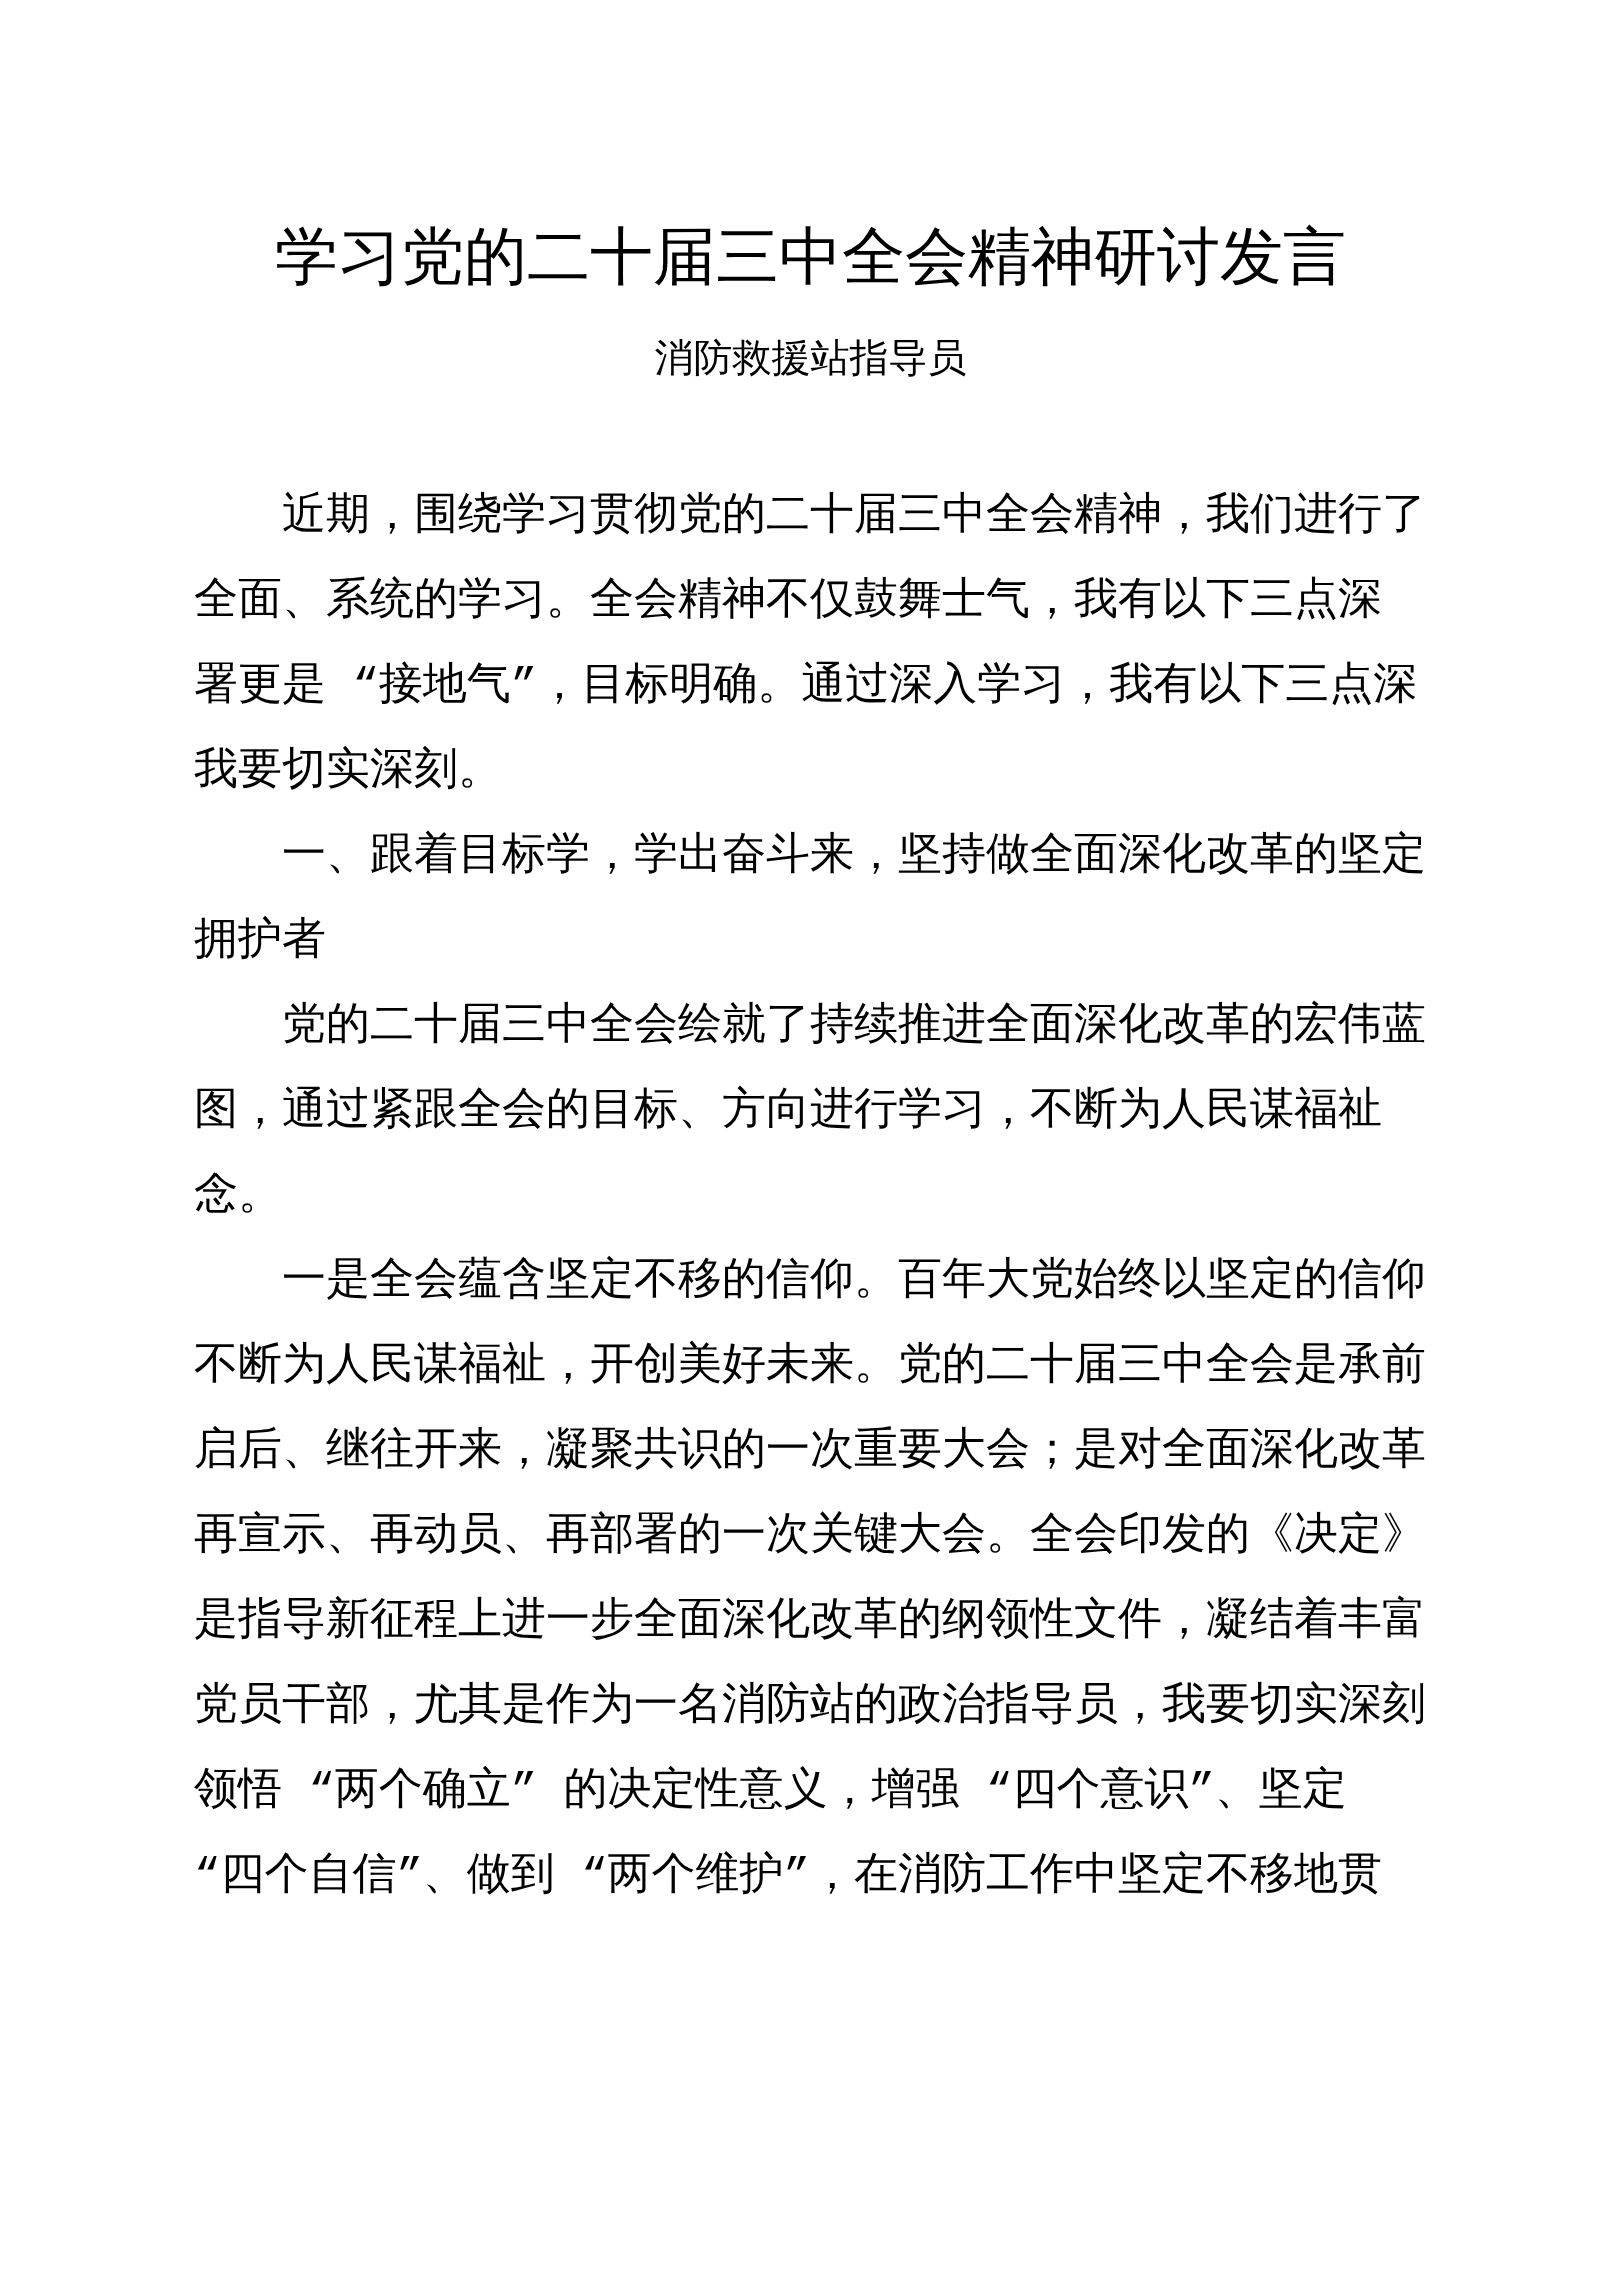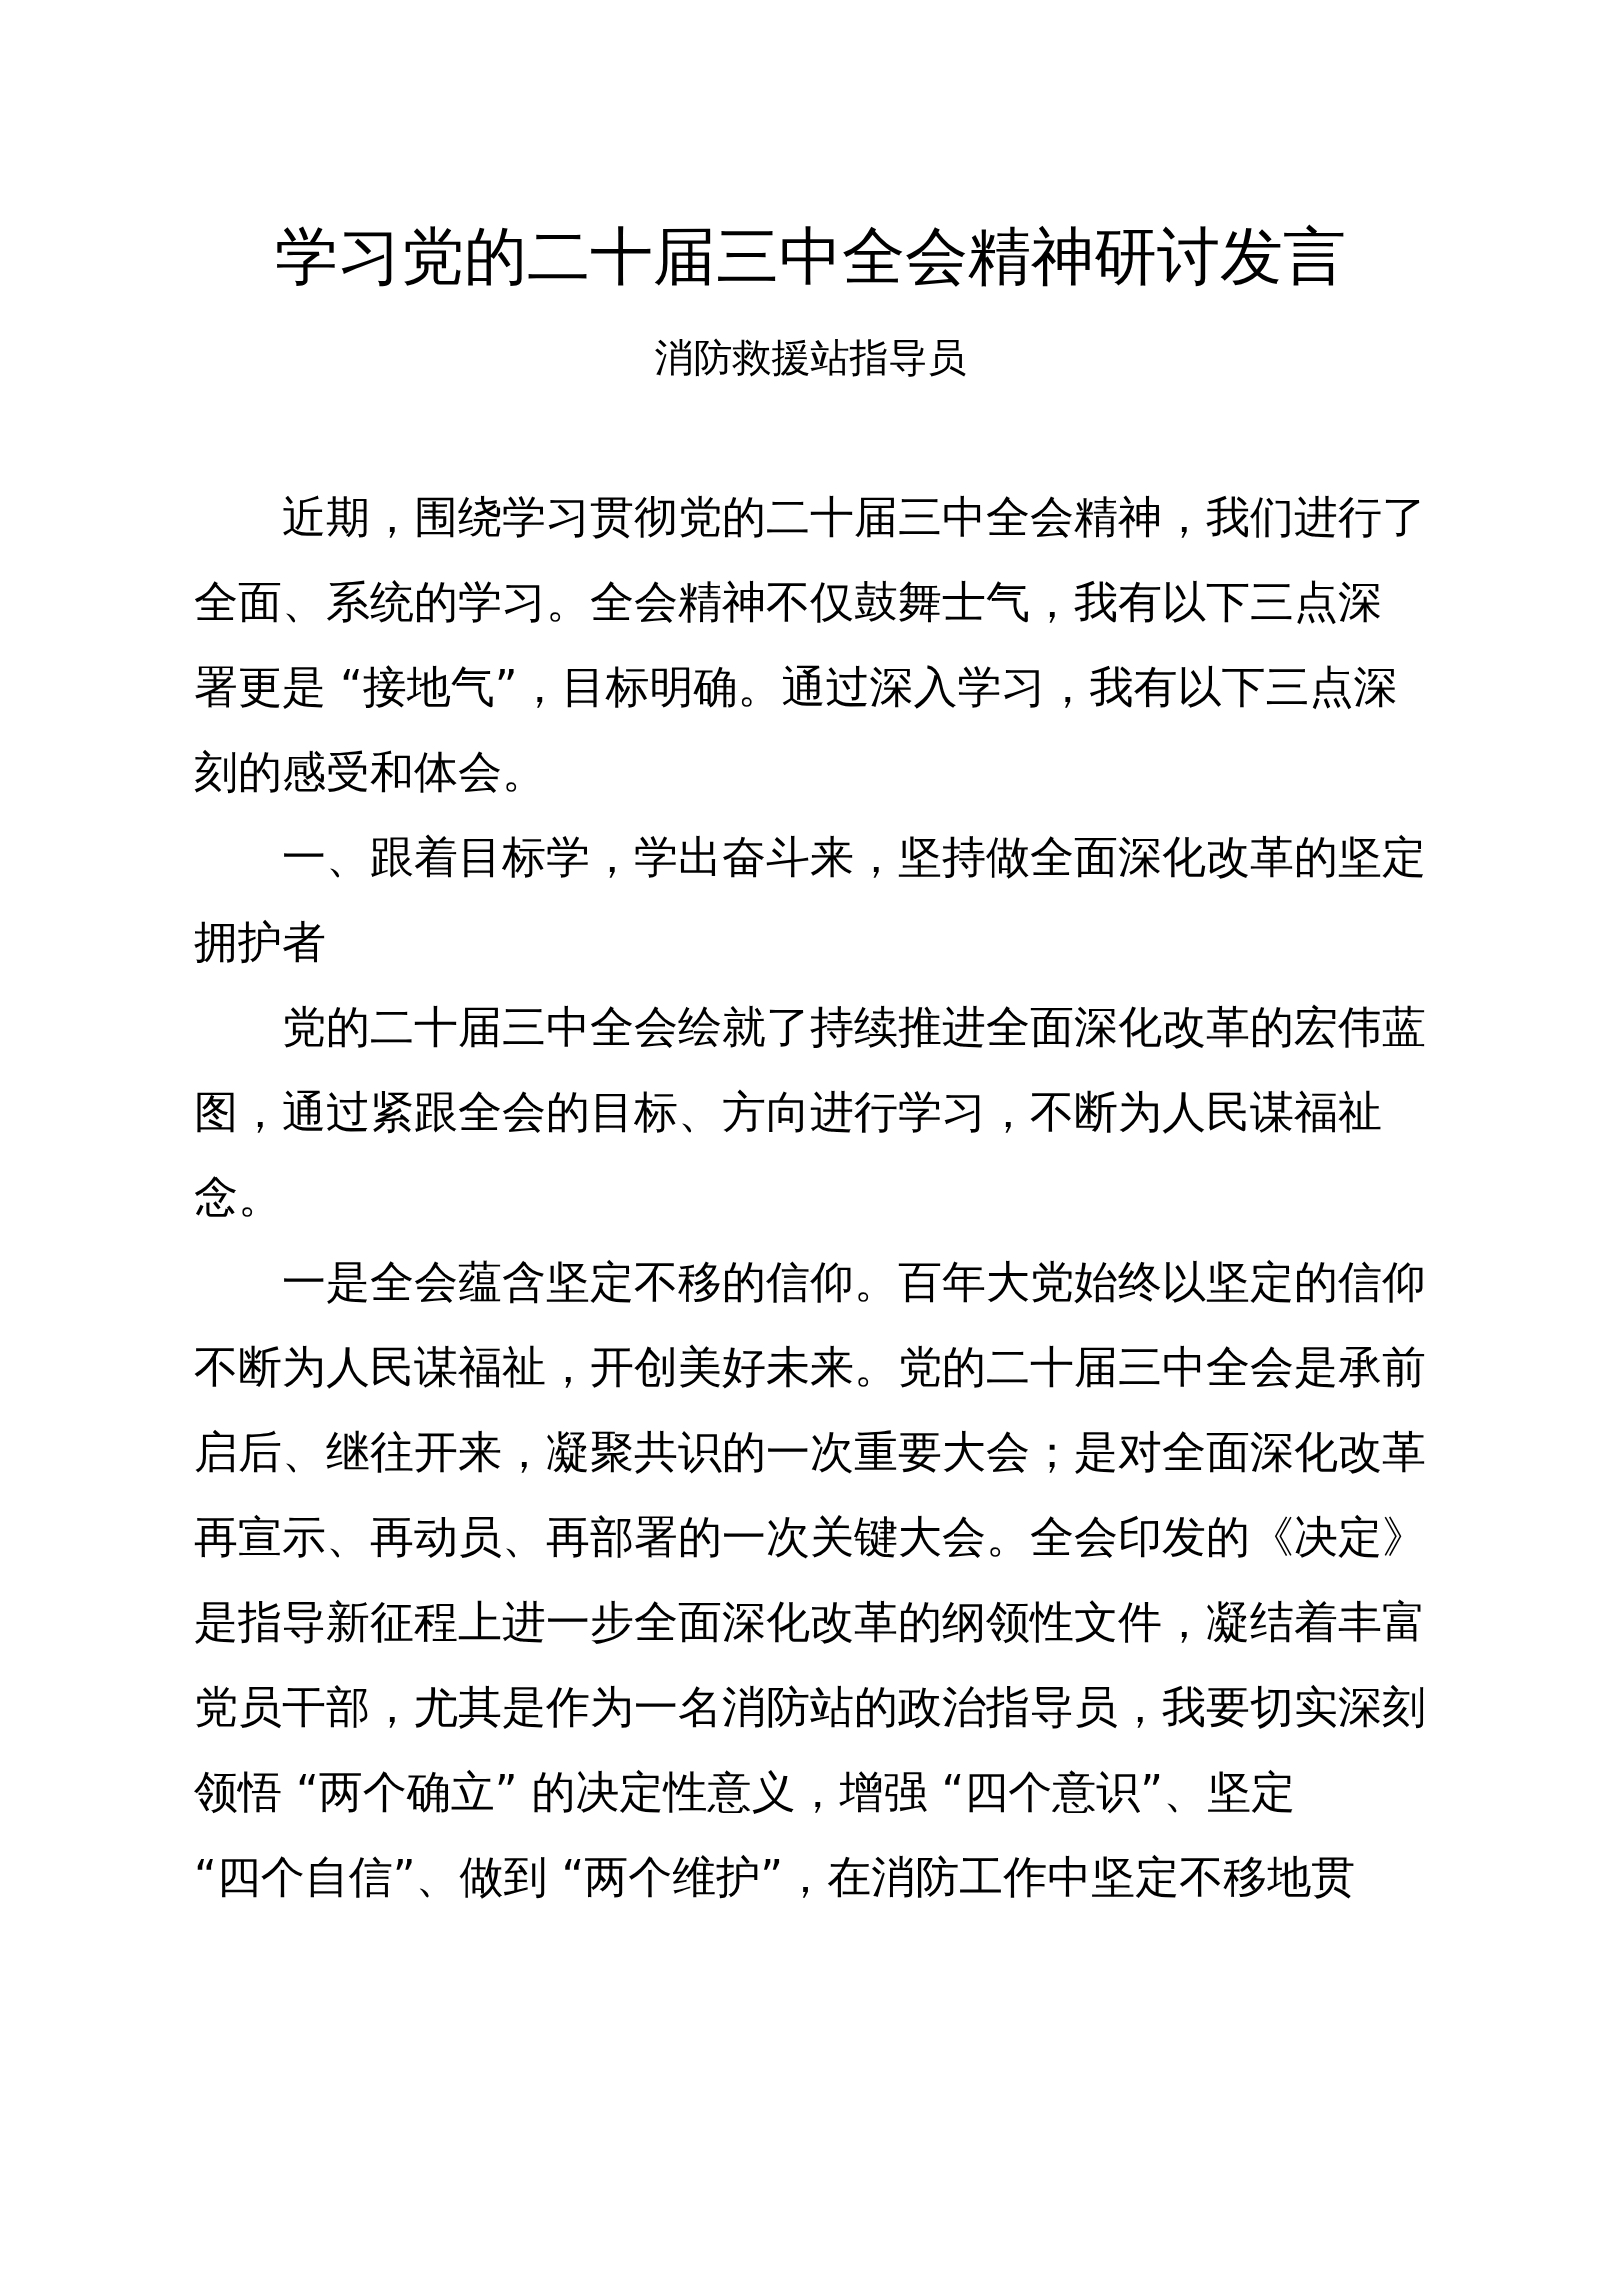--- a/index.html
+++ b/index.html
@@ -2,36 +2,36 @@
 <html><head>
 <meta charset="utf-8">
 <style>
   html, body { margin:0; padding:0; background:#ffffff; }
   body { width:1621px; height:2293px; position:relative; overflow:hidden;
          font-family:"DejaVu Sans", "Liberation Sans", sans-serif; color:#000; }
   .title { position:absolute; left:0; width:1621px; top:218px; text-align:center;
            font-size:63px; line-height:78px; letter-spacing:0px; }
   .subtitle { position:absolute; left:0; width:1621px; top:332px; text-align:center;
               font-size:39px; line-height:51px; }
-  .body { position:absolute; left:194px; top:474px; width:1237px; }
+  .body { position:absolute; left:194px; top:474px; width:1237px;font-family:Liberation Mono, monospace; }
   .line { display:block; height:85px; line-height:85px; font-size:44px;
           white-space:nowrap; overflow:visible; }
   .indent { padding-left:88px; }
 </style>
 </head>
 <body>
 
 <div class="title">学习党的二十届三中全会精神研讨发言</div>
 <div class="subtitle">消防救援站指导员</div>
 
 <div class="body">
   <span class="line indent">近期，围绕学习贯彻党的二十届三中全会精神，我们进行了</span>
   <span class="line">全面、系统的学习。全会精神不仅鼓舞士气，我有以下三点深</span>
   <span class="line">署更是 “接地气”，目标明确。通过深入学习，我有以下三点深</span>
-  <span class="line">刻的感受和体会。</span>
+  <span class="line">我要切实深刻。</span>
   <span class="line indent">一、跟着目标学，学出奋斗来，坚持做全面深化改革的坚定</span>
   <span class="line">拥护者</span>
   <span class="line indent">党的二十届三中全会绘就了持续推进全面深化改革的宏伟蓝</span>
   <span class="line">图，通过紧跟全会的目标、方向进行学习，不断为人民谋福祉</span>
   <span class="line">念。</span>
   <span class="line indent">一是全会蕴含坚定不移的信仰。百年大党始终以坚定的信仰</span>
   <span class="line">不断为人民谋福祉，开创美好未来。党的二十届三中全会是承前</span>
   <span class="line">启后、继往开来，凝聚共识的一次重要大会；是对全面深化改革</span>
   <span class="line">再宣示、再动员、再部署的一次关键大会。全会印发的《决定》</span>
   <span class="line">是指导新征程上进一步全面深化改革的纲领性文件，凝结着丰富</span>

